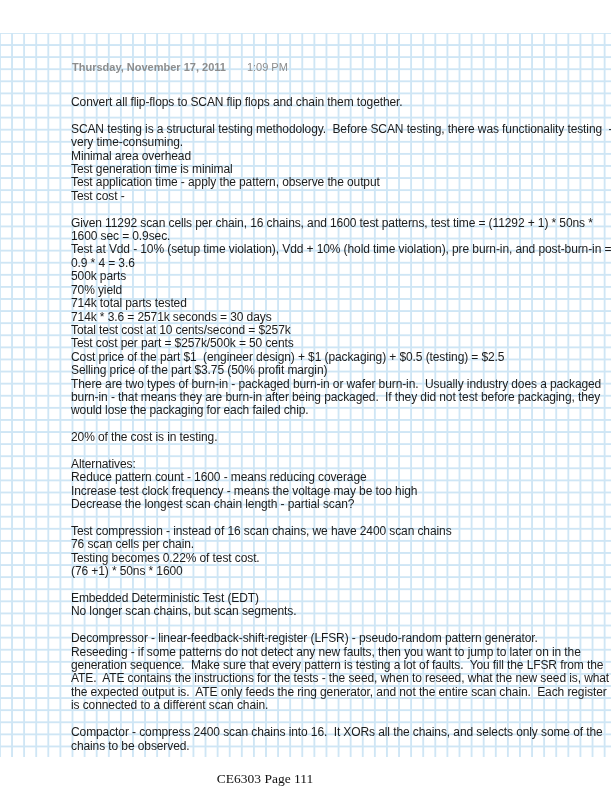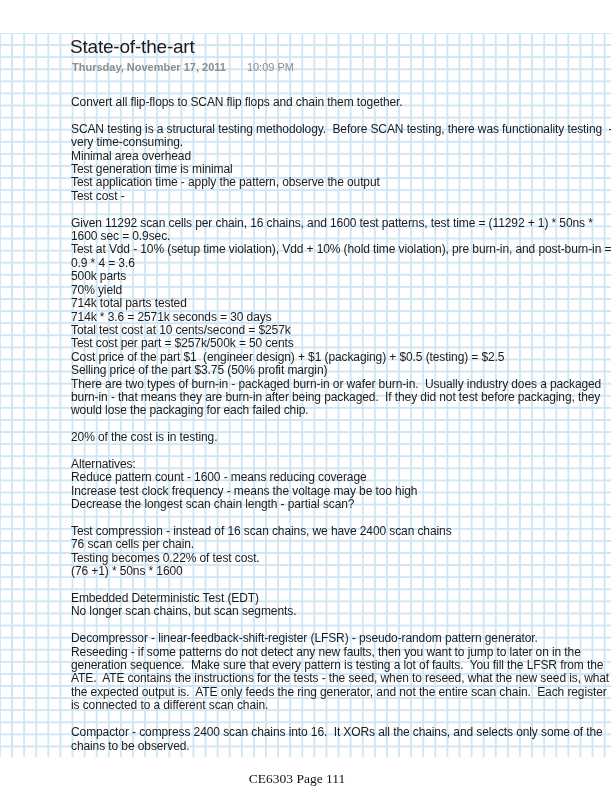--- a/index.html
+++ b/index.html
@@ -59,31 +59,29 @@
   }
   .note-body .line{ height:13.42px; }
   .footer{
     position:absolute;
     left:0; top:771px;
     width:530px;
     text-align:center;
     font-family:"Liberation Serif", serif;
     font-size:13.5px;
     color:#111111;
-    padding-left:32px;
   }
 </style>
 </head>
 <body>
 
 <div class="page">
   <div class="grid-layer"></div>
 
-  <div class="title">State-of-the-art</div>
 
   <div class="meta">
-    <span class="date">Thursday, November 17, 2011</span><span class="time">10:09 PM</span>
+    <span class="date">Thursday, November 17, 2011</span><span class="time">1:09 PM</span>
   </div>
 
   <div class="note-body"><div class="line">Convert all flip-flops to SCAN flip flops and chain them together.</div><div class="line">&nbsp;</div><div class="line">SCAN testing is a structural testing methodology.  Before SCAN testing, there was functionality testing  -</div><div class="line">very time-consuming.</div><div class="line">Minimal area overhead</div><div class="line">Test generation time is minimal</div><div class="line">Test application time - apply the pattern, observe the output</div><div class="line">Test cost -</div><div class="line">&nbsp;</div><div class="line">Given 11292 scan cells per chain, 16 chains, and 1600 test patterns, test time = (11292 + 1) * 50ns *</div><div class="line">1600 sec = 0.9sec.</div><div class="line">Test at Vdd - 10% (setup time violation), Vdd + 10% (hold time violation), pre burn-in, and post-burn-in =</div><div class="line">0.9 * 4 = 3.6</div><div class="line">500k parts</div><div class="line">70% yield</div><div class="line">714k total parts tested</div><div class="line">714k * 3.6 = 2571k seconds = 30 days</div><div class="line">Total test cost at 10 cents/second = $257k</div><div class="line">Test cost per part = $257k/500k = 50 cents</div><div class="line">Cost price of the part $1  (engineer design) + $1 (packaging) + $0.5 (testing) = $2.5</div><div class="line">Selling price of the part $3.75 (50% profit margin)</div><div class="line">There are two types of burn-in - packaged burn-in or wafer burn-in.  Usually industry does a packaged</div><div class="line">burn-in - that means they are burn-in after being packaged.  If they did not test before packaging, they</div><div class="line">would lose the packaging for each failed chip.</div><div class="line">&nbsp;</div><div class="line">20% of the cost is in testing.</div><div class="line">&nbsp;</div><div class="line">Alternatives:</div><div class="line">Reduce pattern count - 1600 - means reducing coverage</div><div class="line">Increase test clock frequency - means the voltage may be too high</div><div class="line">Decrease the longest scan chain length - partial scan?</div><div class="line">&nbsp;</div><div class="line">Test compression - instead of 16 scan chains, we have 2400 scan chains</div><div class="line">76 scan cells per chain.</div><div class="line">Testing becomes 0.22% of test cost.</div><div class="line">(76 +1) * 50ns * 1600</div><div class="line">&nbsp;</div><div class="line">Embedded Deterministic Test (EDT)</div><div class="line">No longer scan chains, but scan segments.</div><div class="line">&nbsp;</div><div class="line">Decompressor - linear-feedback-shift-register (LFSR) - pseudo-random pattern generator.</div><div class="line">Reseeding - if some patterns do not detect any new faults, then you want to jump to later on in the</div><div class="line">generation sequence.  Make sure that every pattern is testing a lot of faults.  You fill the LFSR from the</div><div class="line">ATE.  ATE contains the instructions for the tests - the seed, when to reseed, what the new seed is, what</div><div class="line">the expected output is.  ATE only feeds the ring generator, and not the entire scan chain.  Each register</div><div class="line">is connected to a different scan chain.</div><div class="line">&nbsp;</div><div class="line">Compactor - compress 2400 scan chains into 16.  It XORs all the chains, and selects only some of the</div><div class="line">chains to be observed.</div></div>
 
   <div class="footer">CE6303 Page 111</div>
 </div>
 
 </body></html>

